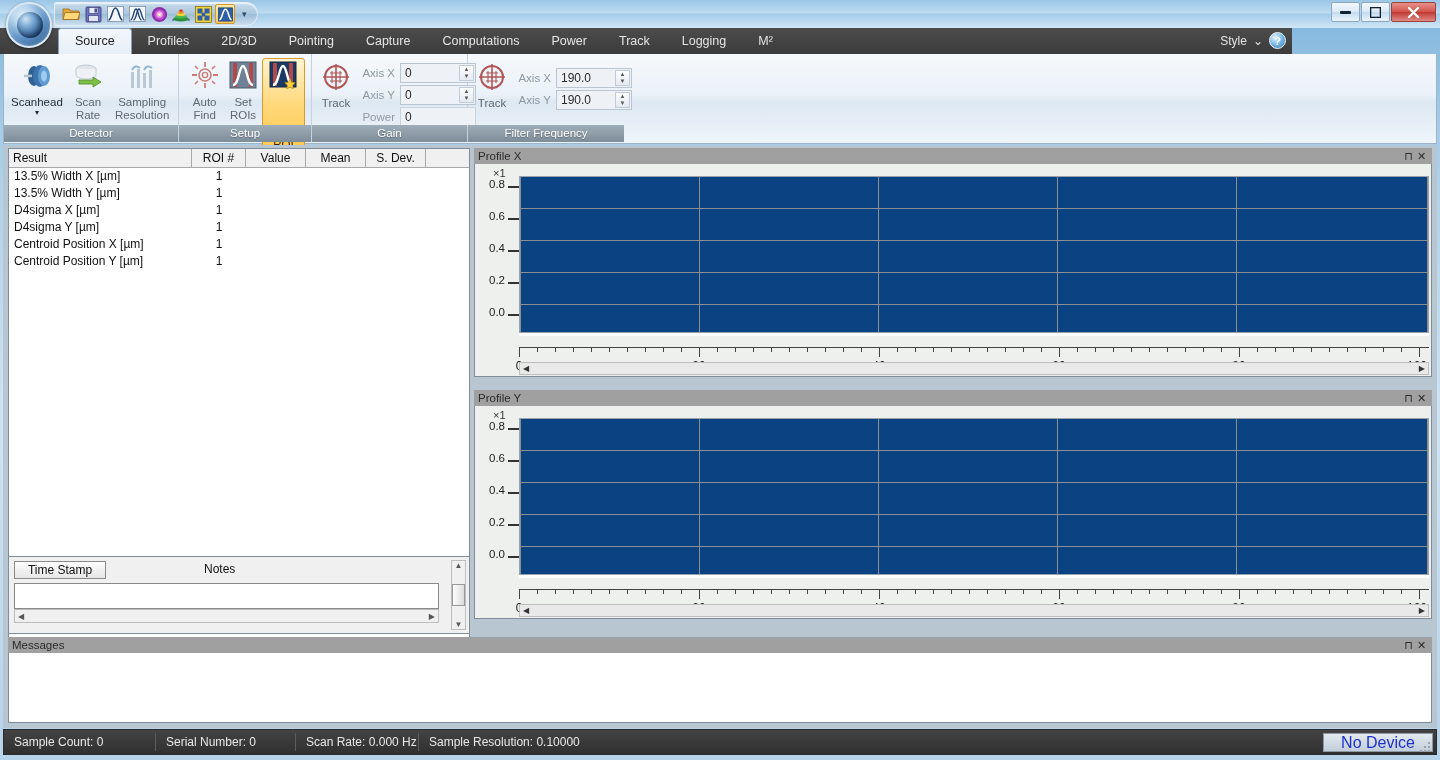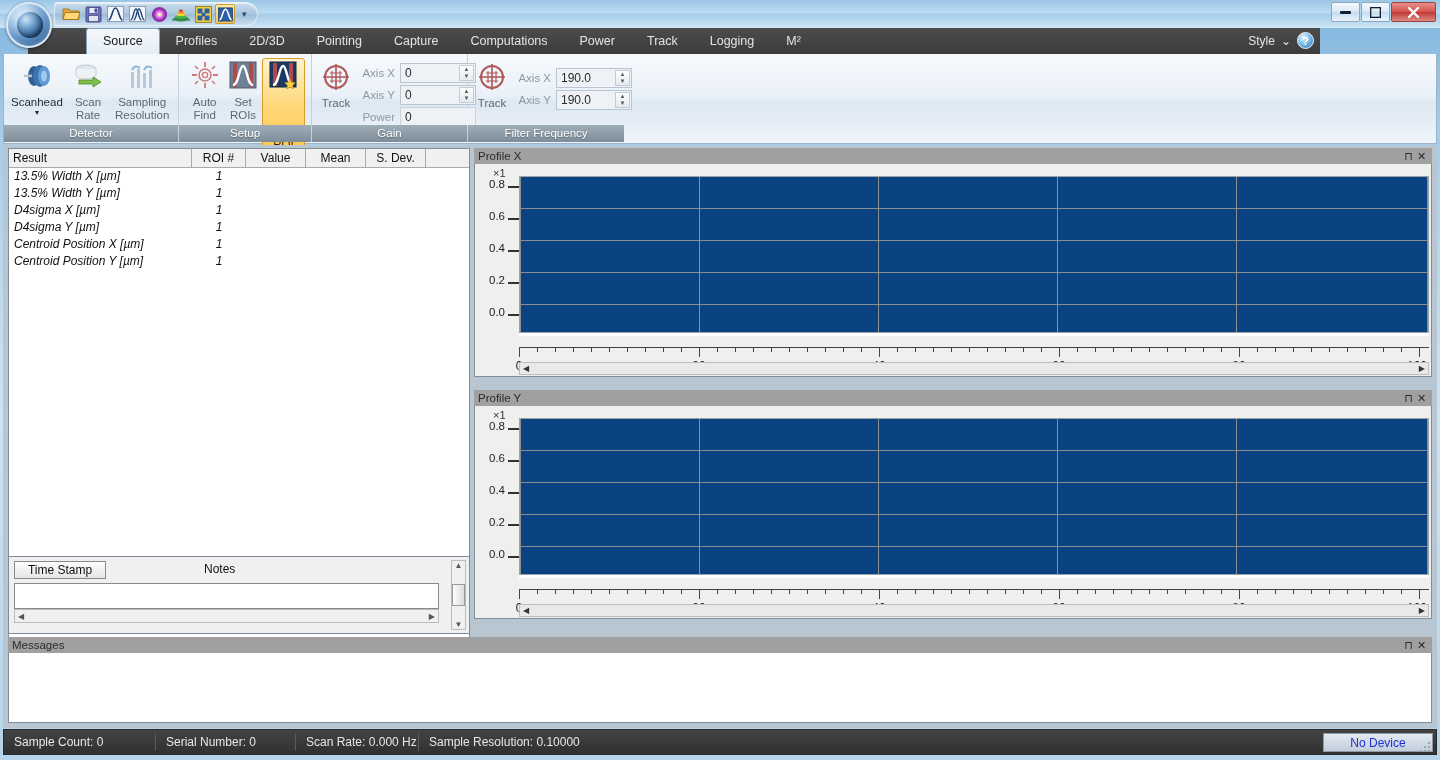--- a/index.html
+++ b/index.html
@@ -80,21 +80,20 @@
     border: 1px solid #d19b2c;
   }
   #qat-more {
     position: absolute; right: 5px; top: 6px; width: 10px; color: #2e4d68; font-size: 9px;
   }
 
   
   #ribbon-tabs {
     position: absolute; left: 0; top: 28px; width: 1292px; height: 26px;
     background: linear-gradient(to bottom, #4c4c4c 0%, #3b3b3b 100%);
-    margin-left: 28px;
   }
   #tablist { position: absolute; left: 58px; top: 0; display: flex; height: 26px; }
   .rib-tab {
     padding: 0 16px; height: 26px; line-height: 26px;
     color: #e4e4e4; font-size: 12.5px; white-space: nowrap;
   }
   .rib-tab.active {
     background: linear-gradient(to bottom, #f3f7fb 0%, #e6eef6 100%);
     color: #1b1b1b;
     border: 1px solid #8aa0b4; border-bottom: none;
@@ -175,21 +174,21 @@
   }
   #res-head {
     display: flex; height: 19px; background: #f0f0f0;
     border-bottom: 1px solid #a9a9a9;
   }
   .rh {
     border-right: 1px solid #a9a9a9; height: 19px; line-height: 18px;
     font-size: 12px; color: #111; padding: 0 4px;
   }
   .rh.c { text-align: center; }
-  .res-row { display: flex; height: 17px; font-style: italic; }
+  .res-row { display: flex; height: 17px; }
   .res-row .c1 { width: 183px; padding-left: 5px; font-size: 12px; line-height: 17px; color: #111; }
   .res-row .c2 { width: 54px; text-align: center; font-size: 12px; line-height: 17px; color: #111; }
   .res-row .c3, .res-row .c4, .res-row .c5 { width: 60px; }
 
   
   #notes-panel {
     position: absolute; left: 5px; top: 411px; width: 462px; height: 78px;
     background: #f0f0f0; border: 1px solid #7f8c99;
   }
   #ts-btn {
@@ -264,21 +263,21 @@
     display: flex; align-items: center;
   }
   .status-cell {
     color: #e8e8e8; font-size: 12px; padding: 0 10px; height: 18px; line-height: 18px;
     border-right: 1px solid #5c5c5c; white-space: nowrap;
   }
   #no-device {
     position: absolute; right: 3px; top: 3px; width: 110px; height: 19px;
     background: linear-gradient(to bottom, #e2e9f0, #c2ceda);
     border: 1px solid #8d9aa6;
-    color: #1d2fd0; font-size: 12px; text-align: center; line-height: 18px;
+    color: #1d2fd0; font-size: 16px; text-align: center; line-height: 18px;
   }
   #grip { position: absolute; right: 6px; bottom: 2px; width: 12px; height: 12px; }
   .grip-dot { position: absolute; width: 2px; height: 2px; background: #9aa4ad; }
 </style>
 </head>
 <body>
 
 <div id="window">
 
   <div id="titlebar">

